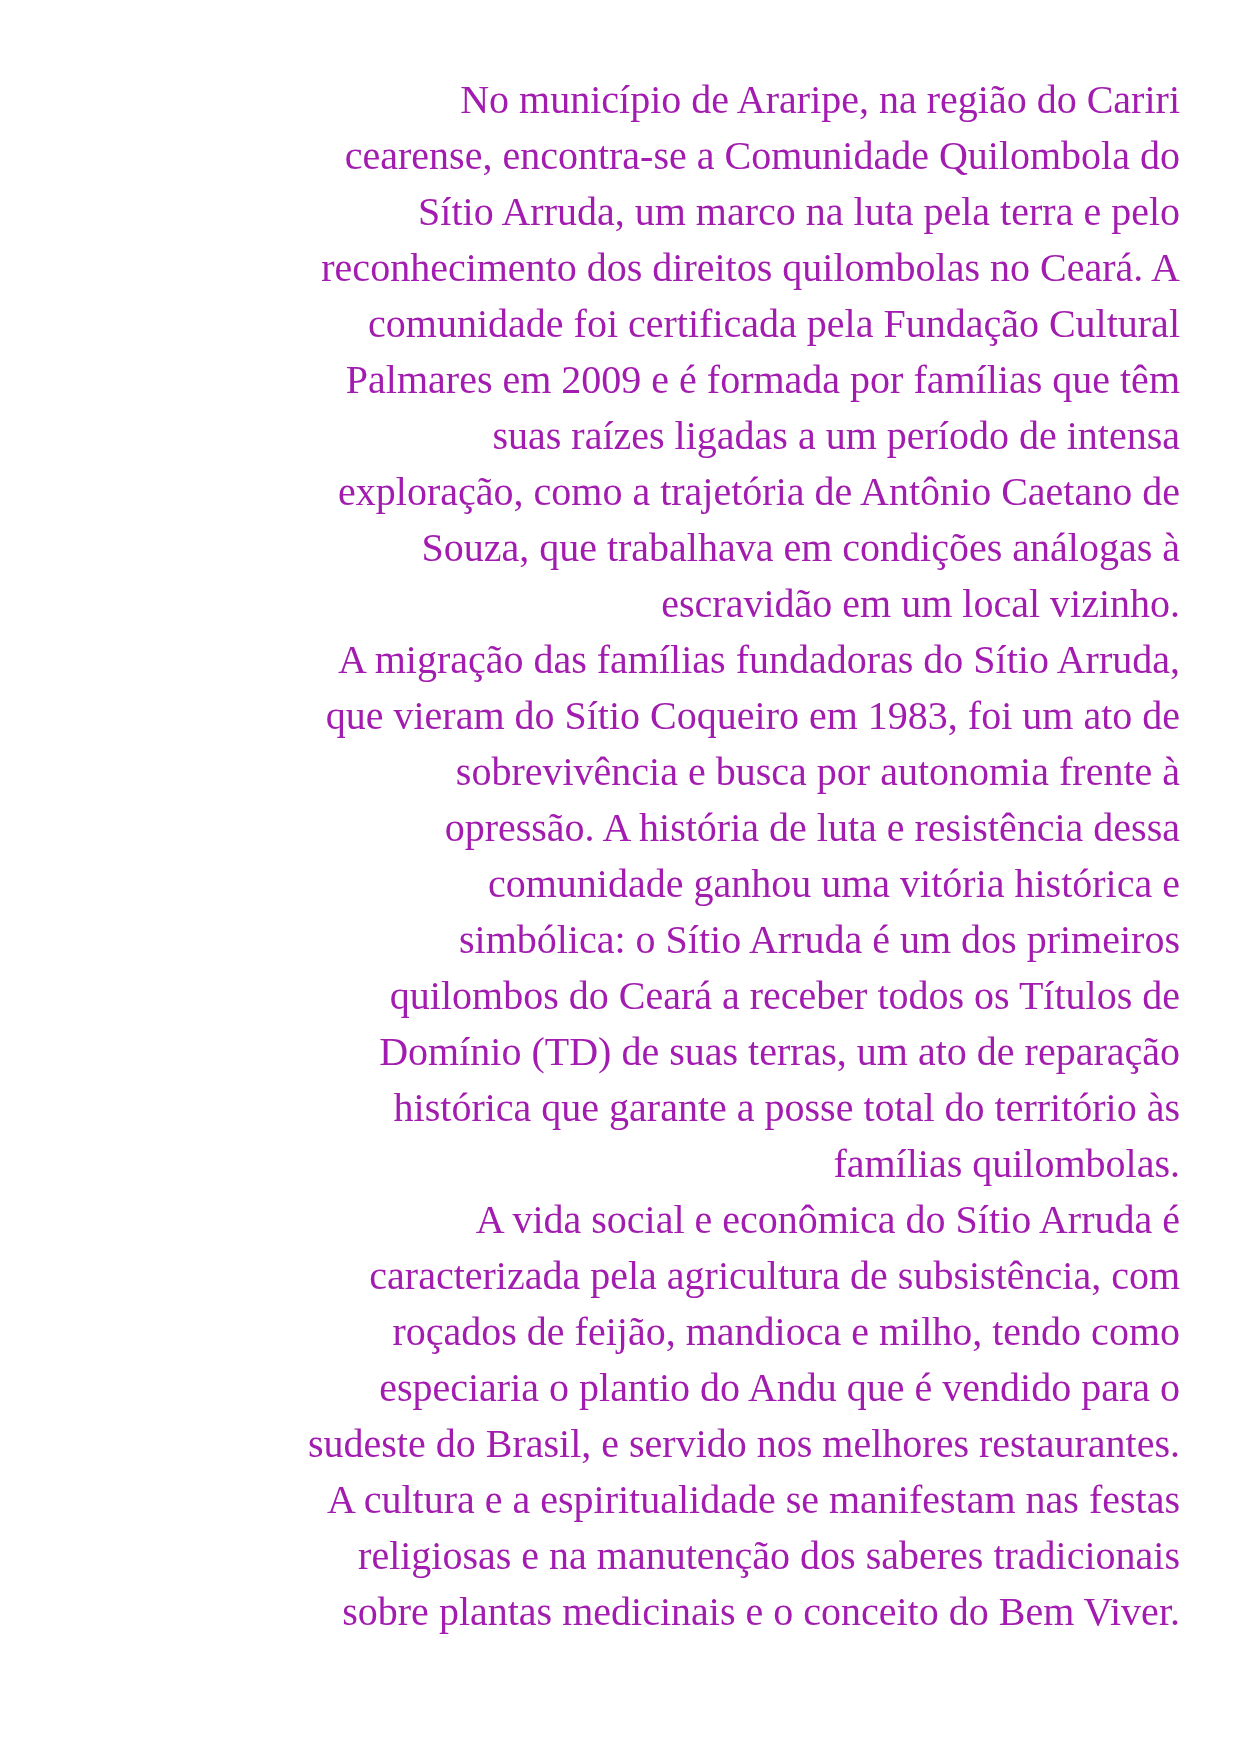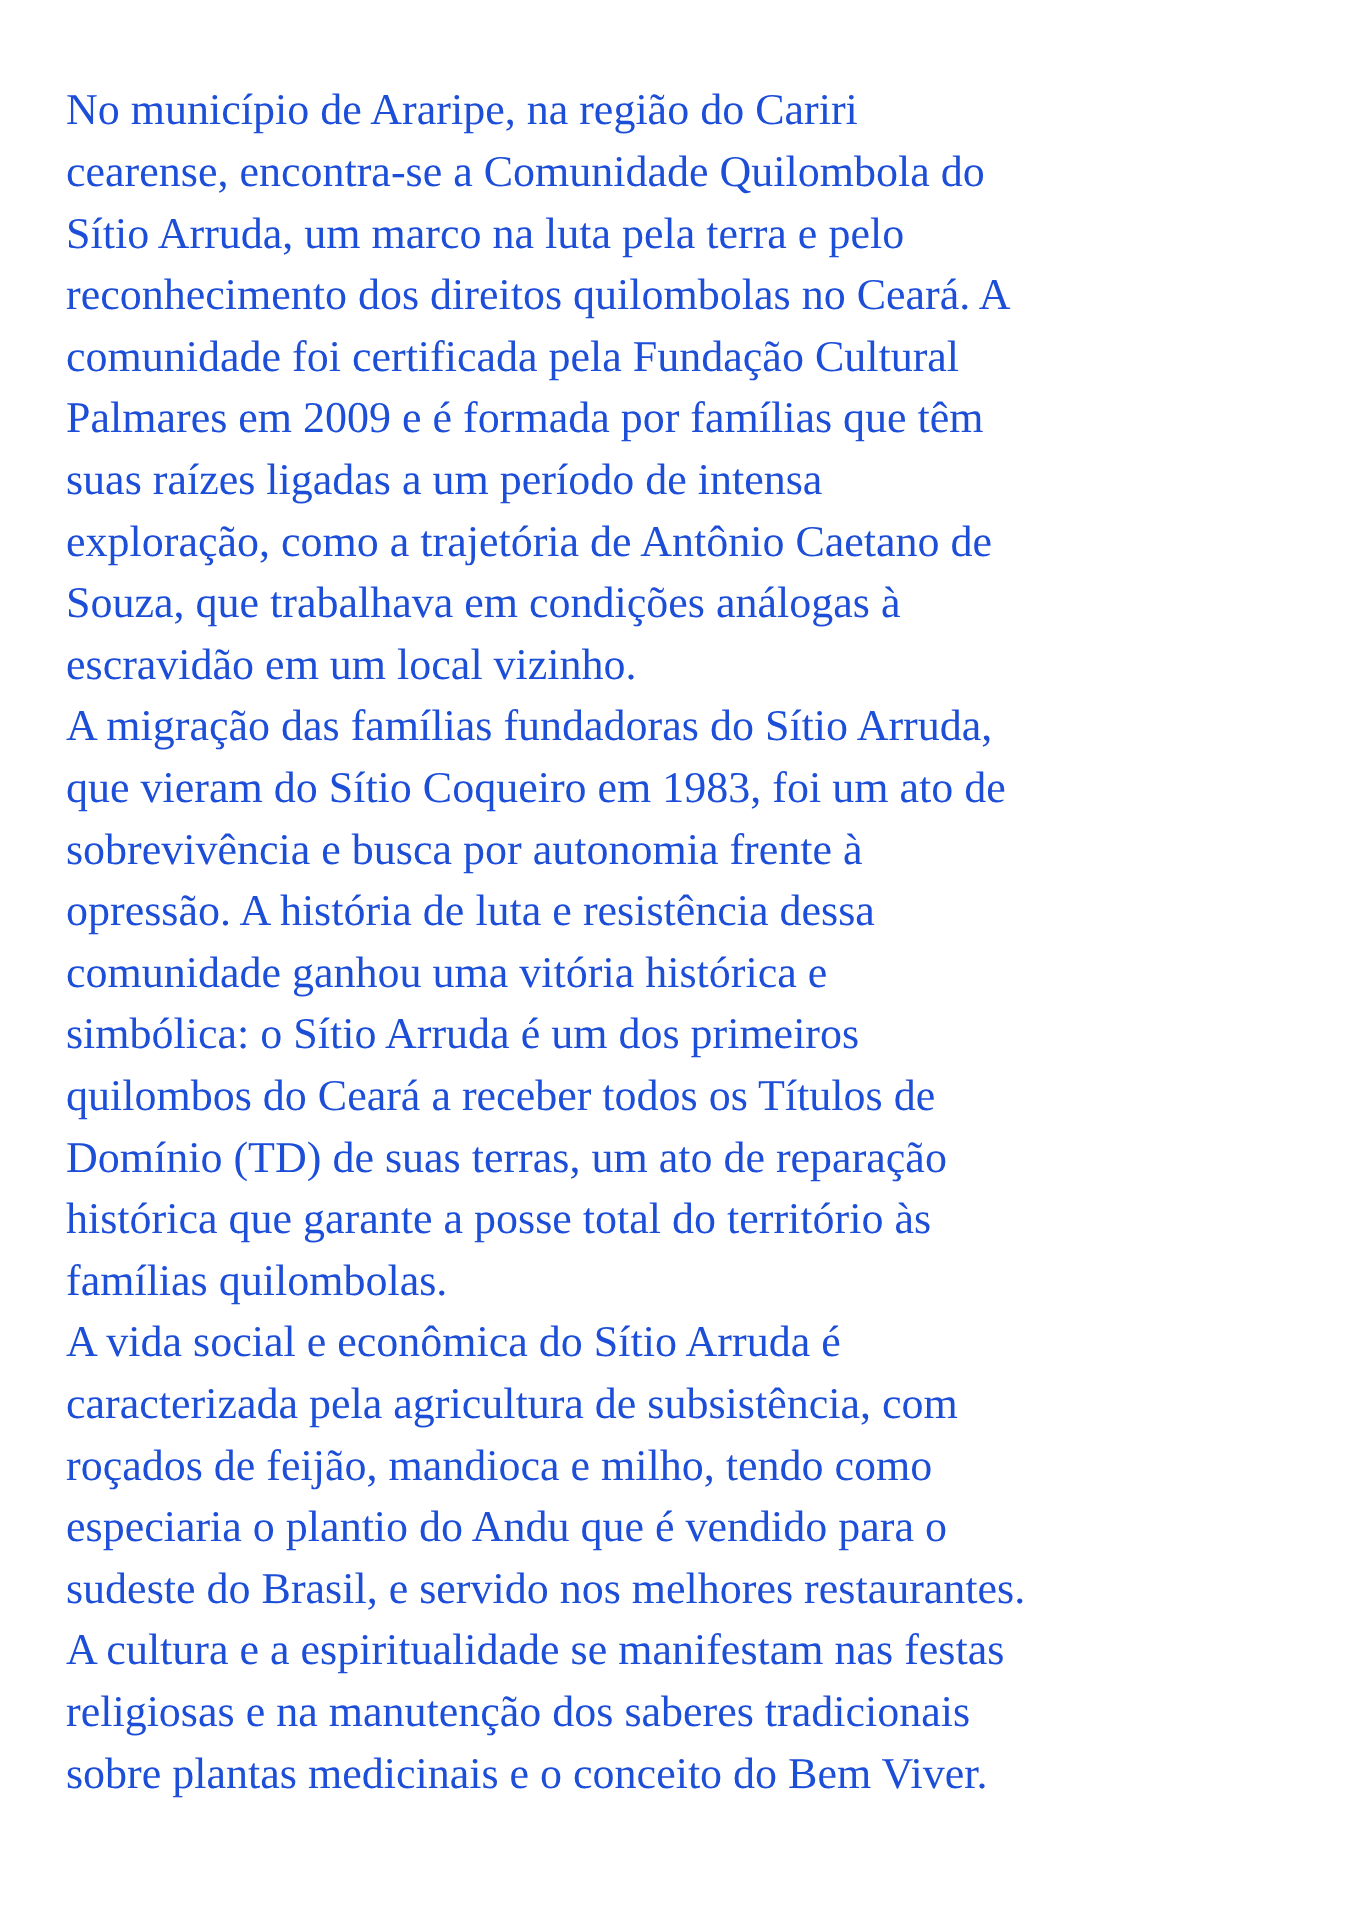--- a/index.html
+++ b/index.html
@@ -16,22 +16,22 @@
   .page {
     width: 1240px;
     height: 1748px;
     background: #ffffff;
     box-sizing: border-box;
     padding: 72px 60px 0 60px;
   }
   .text-block {
     width: 1120px;
     margin: 0 auto;
-    text-align: left;
-    color: #1d4ed8;
+    text-align: right;
+    color: #a21caf;
   }
   .text-block p {
     margin: 0;
     padding: 0;
     font-size: 40px;
     line-height: 56px;
     font-weight: 400;
     white-space: pre-line;
     letter-spacing: 0px;
   }

